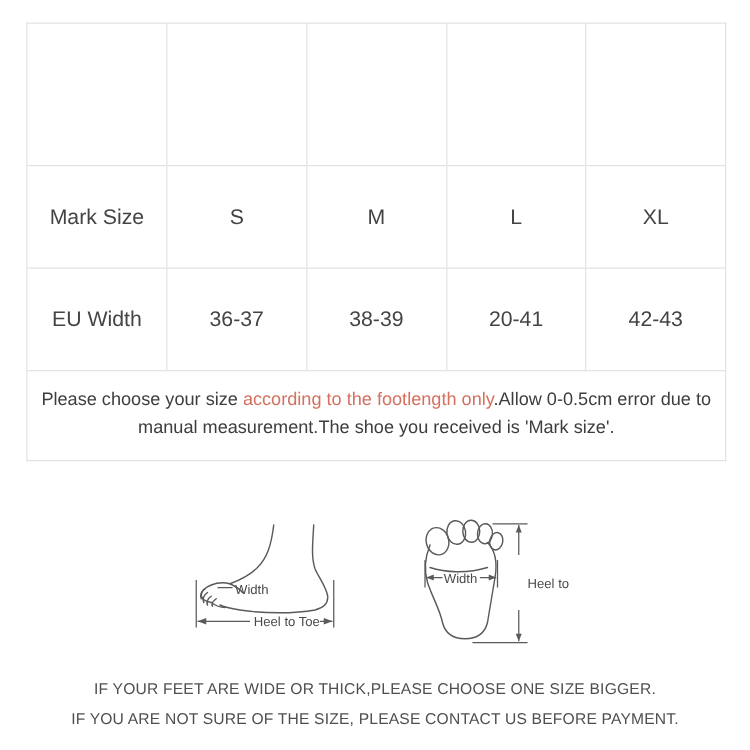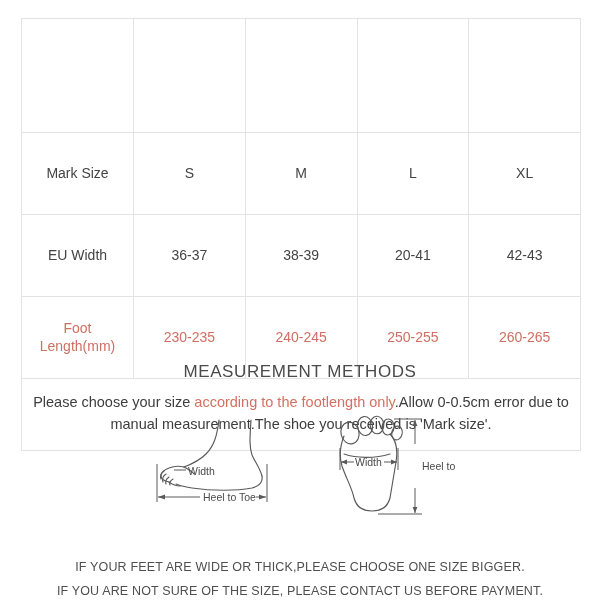--- a/index.html
+++ b/index.html
@@ -28,21 +28,21 @@
     left: 21px;
     top: 18px;
     width: 559px;
     border-collapse: collapse;
     table-layout: fixed;
   }
   .size-table td {
     border: 1px solid #e3e3e3;
     text-align: center;
     vertical-align: middle;
-    font-size: 14px;
+    font-size: 17px;
     color: #444444;
     padding: 16px 2px;
     line-height: 1.25;
   }
   .col-label { width: 112px; }
   .col-val { width: 111.75px; }
 
   .row-blank td {
     height: 81px;
   }
@@ -97,21 +97,20 @@
   }
 
   
   .bottom-note {
     position: absolute;
     width: 600px;
     text-align: center;
     font-size: 12.5px;
     color: #4f4f4f;
     letter-spacing: 0.15px;
-    margin-top: 16px;
   }
   .bottom-note-1 { top: 544px; }
   .bottom-note-2 { top: 568px; }
 </style>
 </head>
 <body>
 
 <div class="page">
 
   <table class="size-table">
@@ -140,36 +139,28 @@
       </tr>
 
       <tr class="row-data">
         <td>EU Width</td>
         <td>36-37</td>
         <td>38-39</td>
         <td>20-41</td>
         <td>42-43</td>
       </tr>
 
-      <tr class="row-data">
-        <td class="red-cell">Foot Length(mm)</td>
-        <td class="red-cell">230-235</td>
-        <td class="red-cell">240-245</td>
-        <td class="red-cell">250-255</td>
-        <td class="red-cell">260-265</td>
-      </tr>
 
 
       <tr class="note-row">
         <td colspan="5"><span>Please choose your size </span><span class="note-red">according to the footlength only</span><span>.Allow 0-0.5cm error due to manual measurement.The shoe you received is 'Mark size'.</span></td>
       </tr>
     </tbody>
   </table>
 
-  <div class="meas-title">MEASUREMENT METHODS</div>
 
   <div class="diagram-side">
     <svg width="150" height="120" viewBox="0 0 150 120">
       <g fill="none" stroke="#5a5a5a" stroke-width="1.15" stroke-linecap="round" stroke-linejoin="round">
 
         <path d="M79 22 C77 38, 74 48, 66 56 C60 62, 52 66, 44 69"></path>
 
         <path d="M111 22 C110 38, 109 48, 112 57 C115 64, 120 70, 122 78"></path>
 
         <path d="M122 78 C123 84, 120 88, 112 90 C96 93, 72 93, 52 90 C46 89, 40 88, 36 86"></path>

